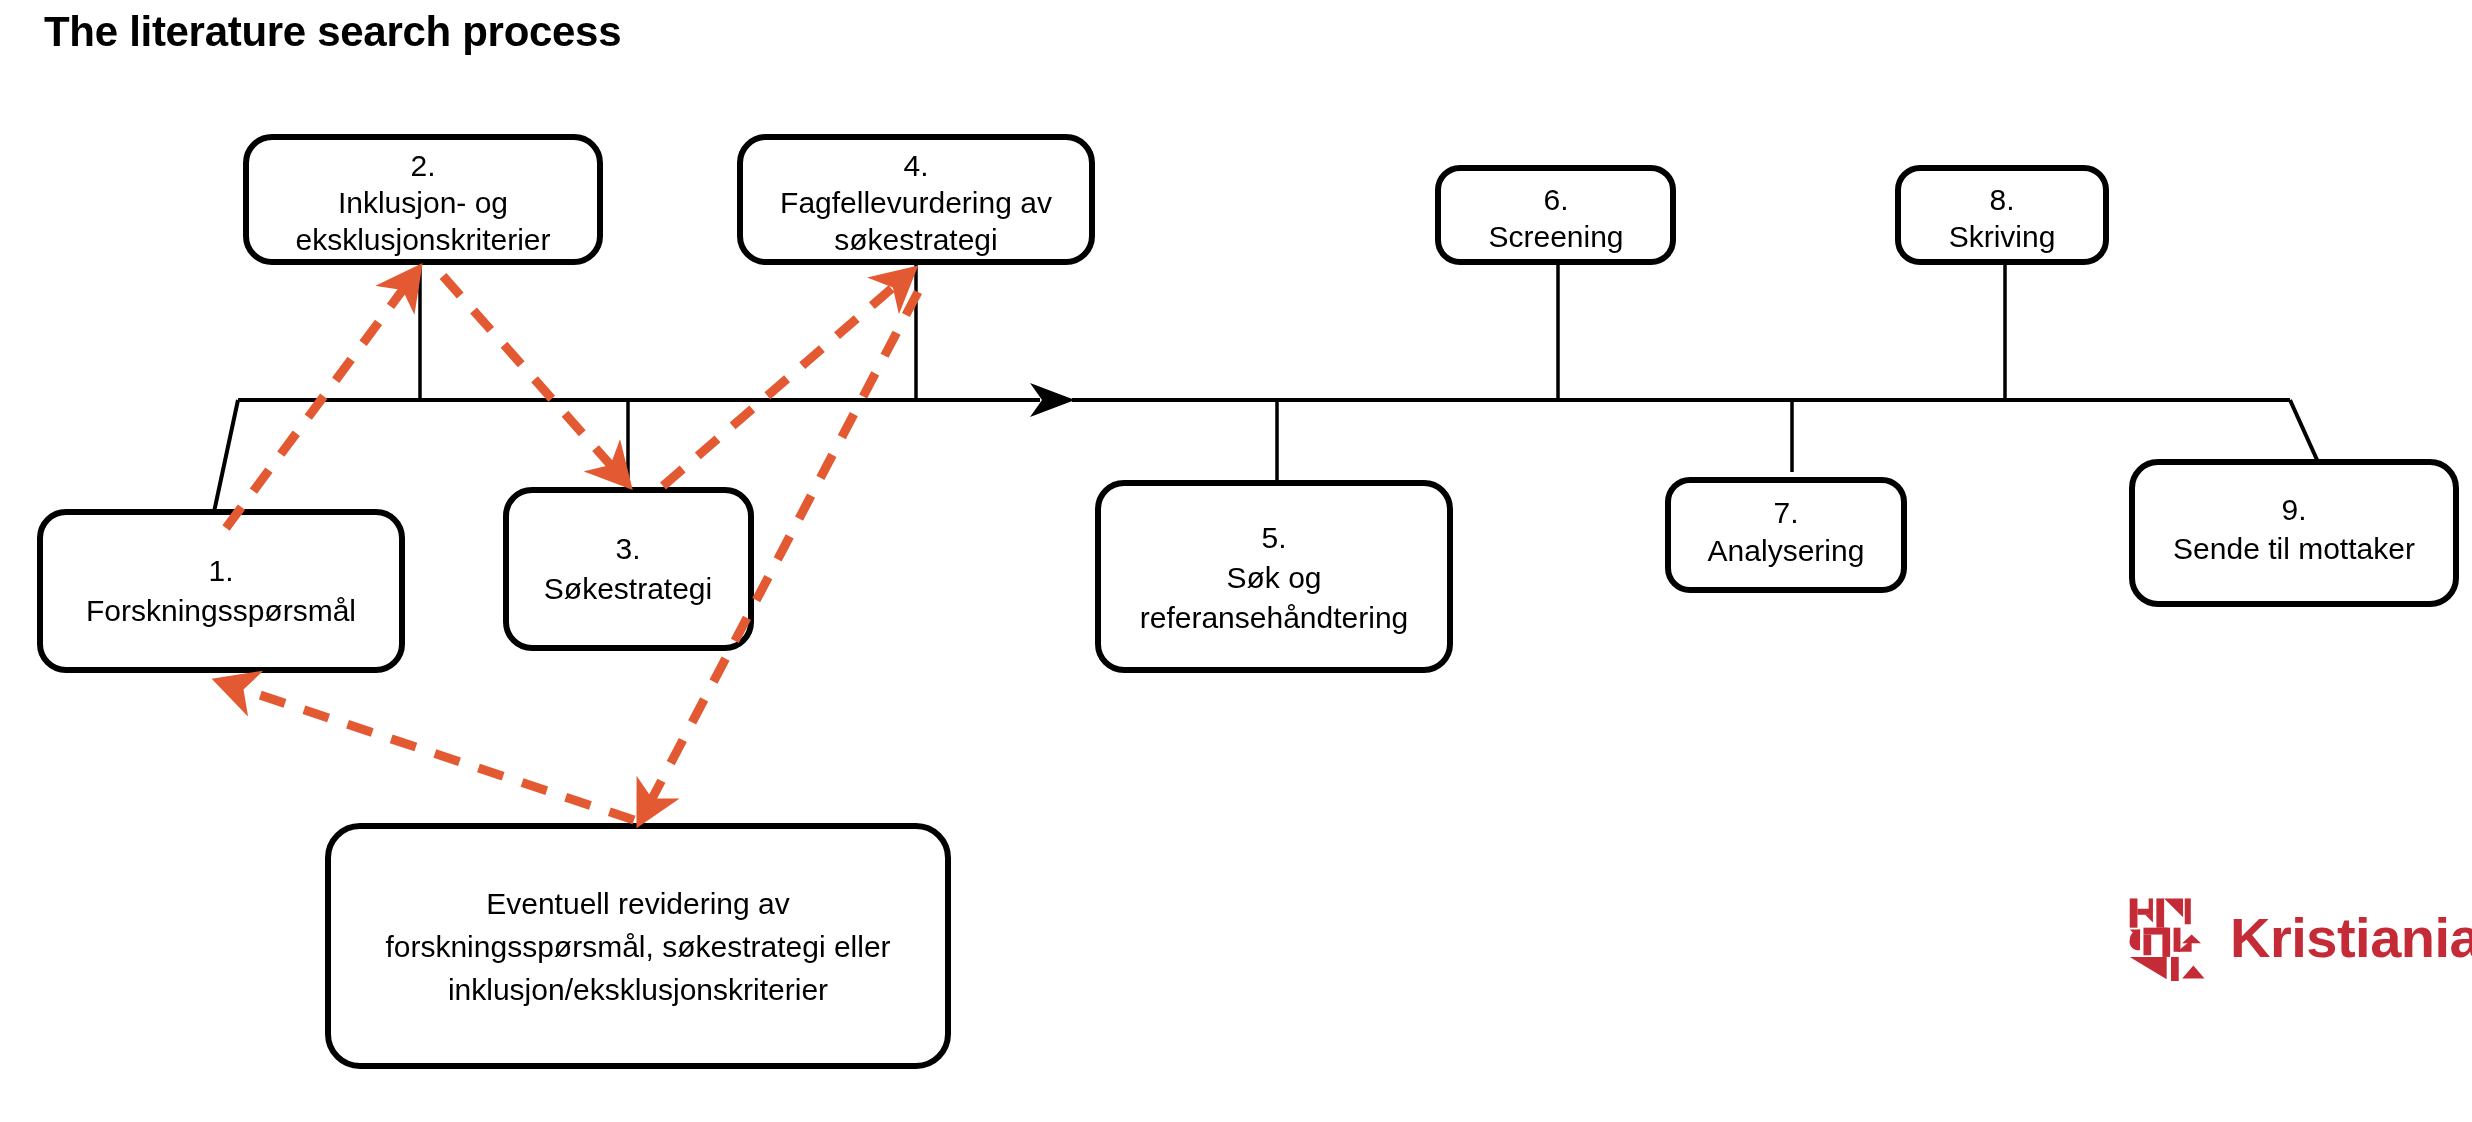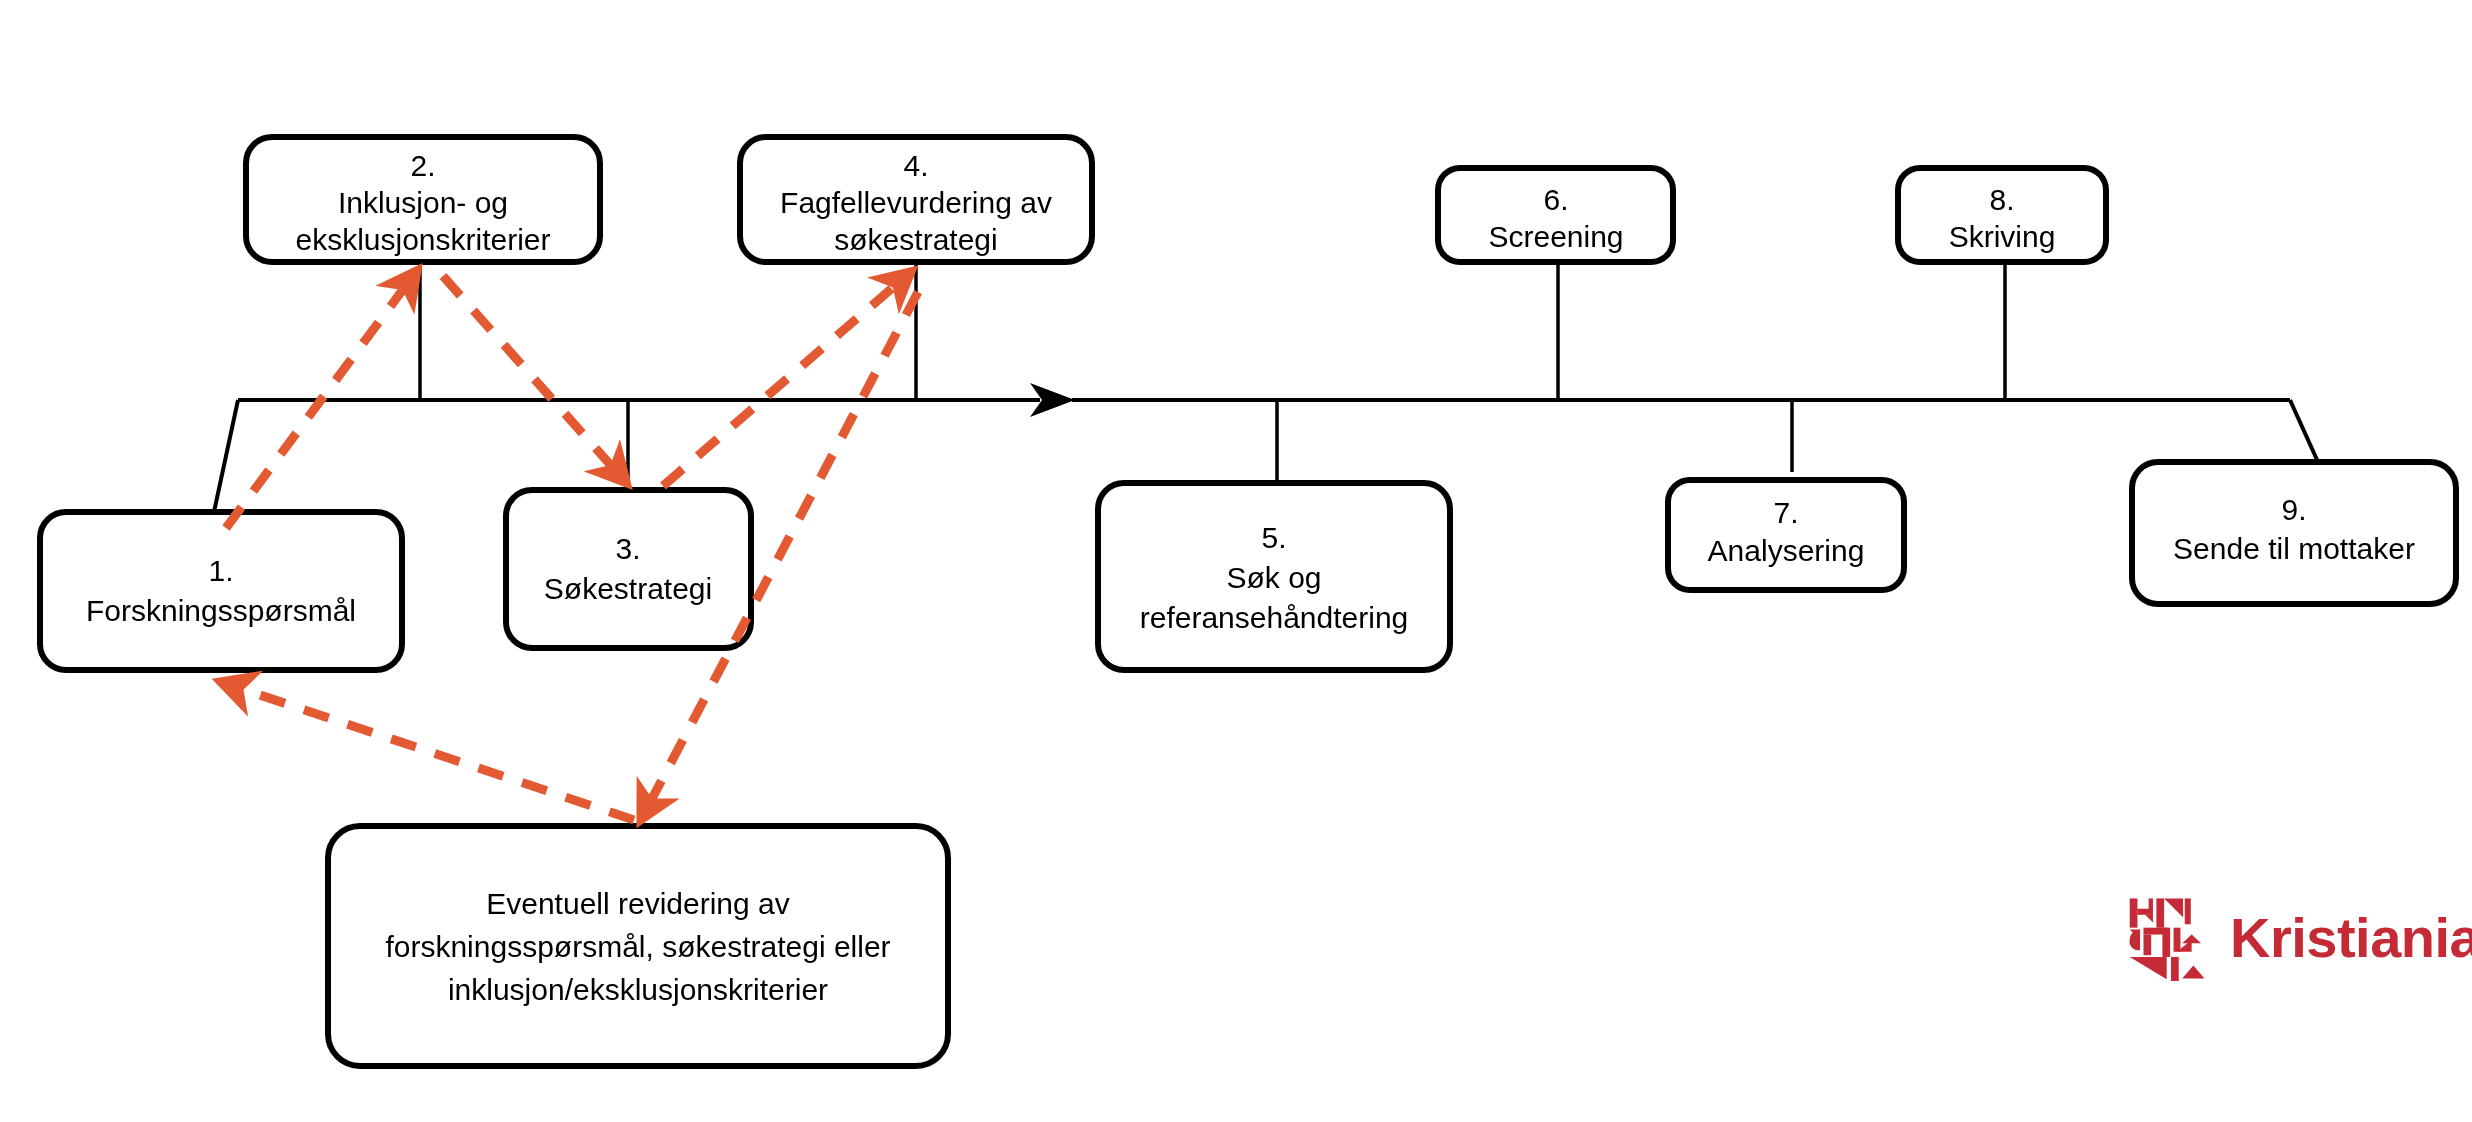--- a/index.html
+++ b/index.html
@@ -90,20 +90,21 @@
     font-weight: bold;
     letter-spacing: -0.5px;
     line-height: 1;
   }
 </style>
 </head>
 <body>
 
 <div id="page">
 
+  <div id="page-title">The literature search process</div>
 
   <svg id="diagram" viewBox="0 0 2472 1122">
     <defs>
       <marker id="arrowBlack" viewBox="0 0 12 12" refX="9" refY="6" markerWidth="8" markerHeight="8" orient="auto-start-reverse">
         <path d="M 0 0.5 L 11 6 L 0 11.5 L 3 6 Z" fill="#000000"></path>
       </marker>
       <marker id="arrowOrange" viewBox="0 0 12 12" refX="7.5" refY="6" markerWidth="5.4" markerHeight="5.4" orient="auto-start-reverse">
         <path d="M 0 0 L 11.5 6 L 0 12 L 3.2 6 Z" fill="#E35A32"></path>
       </marker>
     </defs>

